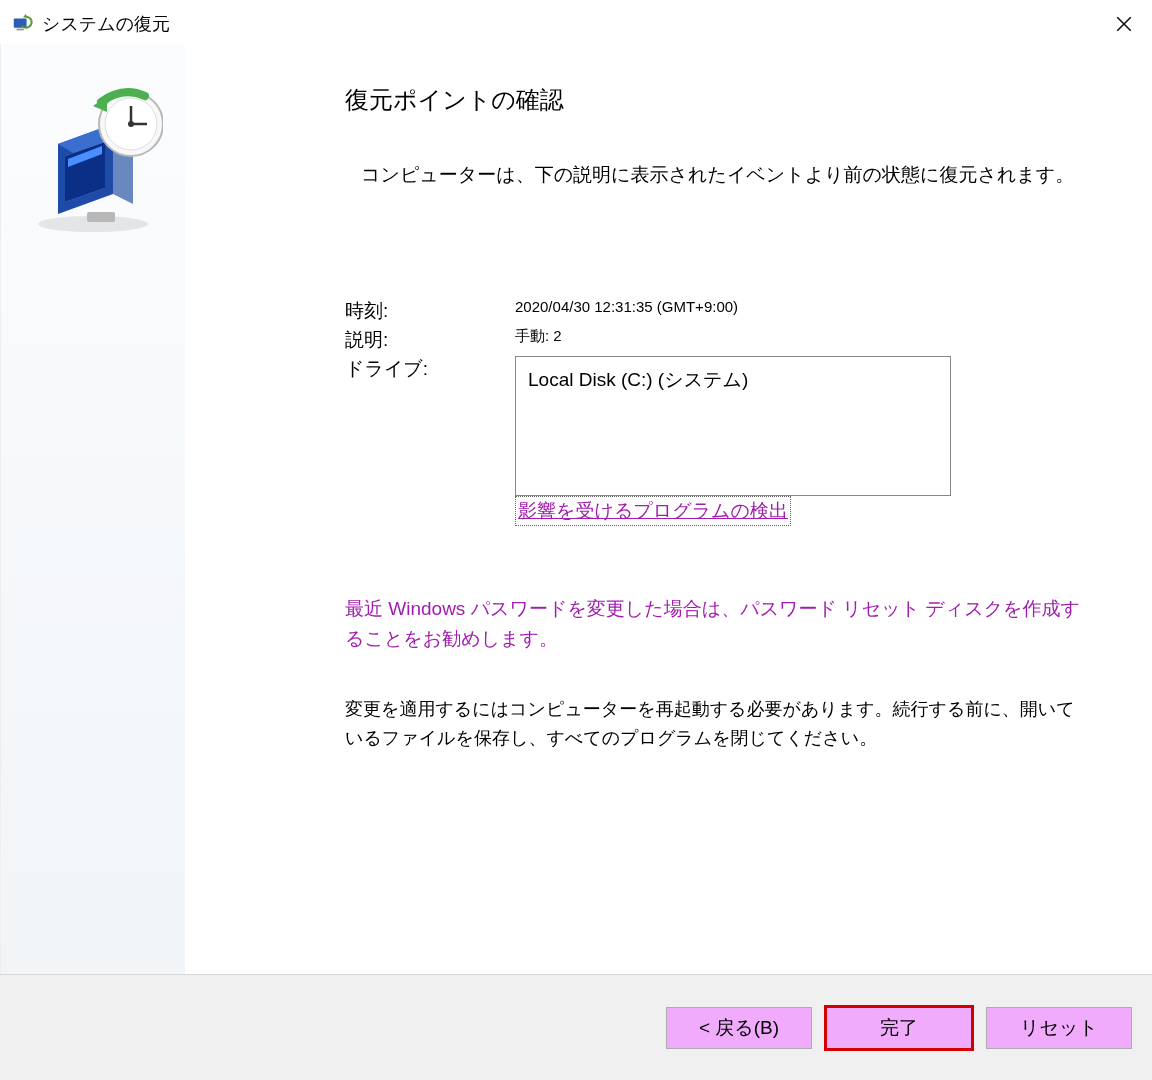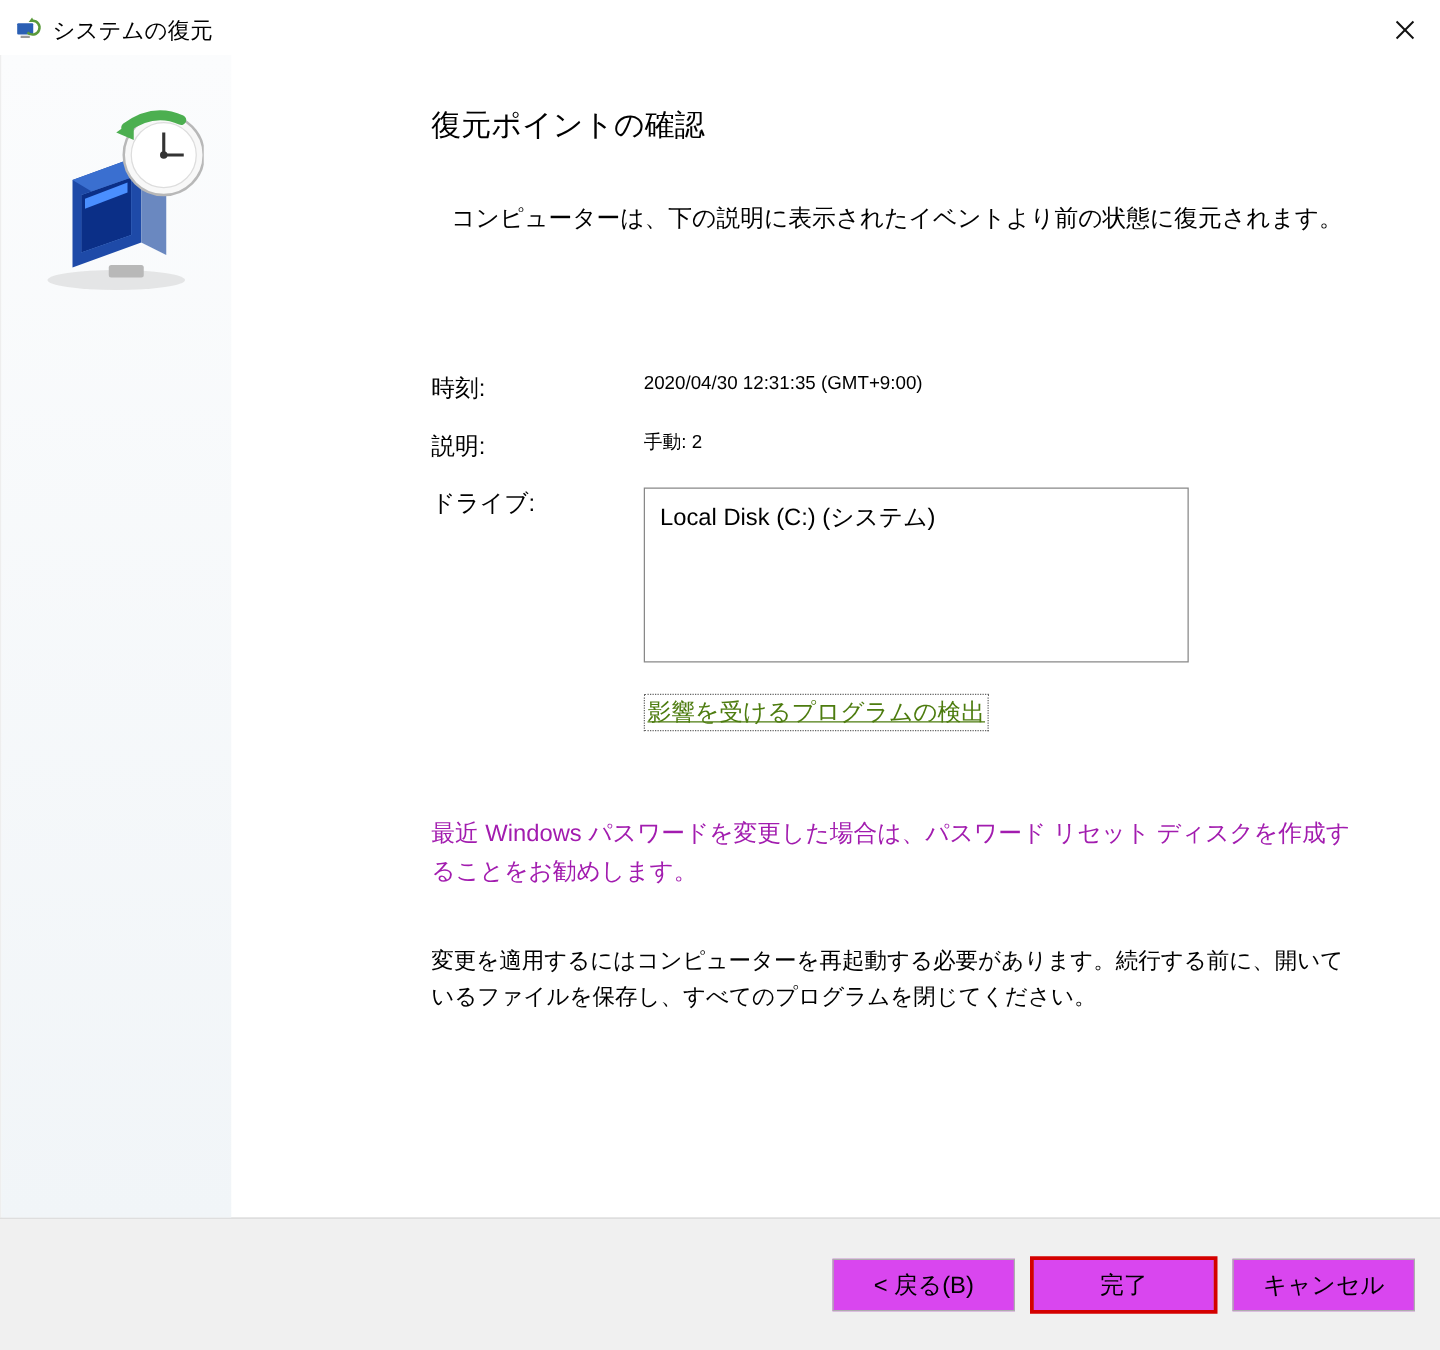--- a/index.html
+++ b/index.html
@@ -74,43 +74,43 @@
     }
     .intro-text {
       font-size: 19px;
       color: #000;
       margin-bottom: 110px;
       padding-left: 16px;
     }
     .info-grid {
       display: grid;
       grid-template-columns: 170px 1fr;
-      row-gap: 20px;
+      row-gap: 3px;
       margin-bottom: 20px;
     }
     .info-label {
       font-size: 19px;
       color: #000;
     }
     .info-value {
       font-size: 15px;
       color: #000;
     }
     .drive-box {
       border: 1px solid #888;
       padding: 10px 12px;
       height: 140px;
       font-size: 19px;
       color: #000;
       width: 436px;
     }
     .detect-link {
       display: inline-block;
-      margin-top: 25px;
-      color: #4d7c0f;
+      margin-top: 0;
+      color: #a21caf;
       text-decoration: underline;
       border: 1px dotted #666;
       padding: 1px 2px;
       font-size: 19px;
       cursor: pointer;
     }
     .note-text {
       font-size: 19px;
       color: #a21caf;
       line-height: 1.6;
@@ -128,21 +128,21 @@
       border-top: 1px solid #d8d8d8;
       display: flex;
       justify-content: flex-end;
       align-items: center;
       padding-right: 20px;
       gap: 14px;
     }
     .btn {
       min-width: 146px;
       height: 42px;
-      background: #d946ef;
+      background: #f0abfc;
       border: 1px solid #adadad;
       font-size: 19px;
       color: #000;
       cursor: pointer;
       font-family: inherit;
     }
     .btn.highlighted {
       outline: 3px solid #d40000;
       outline-offset: -1px;
     }
@@ -210,14 +210,14 @@
     </div>
 
     <p class="note-text">最近 Windows パスワードを変更した場合は、パスワード リセット ディスクを作成することをお勧めします。</p>
     <p class="note-text2">変更を適用するにはコンピューターを再起動する必要があります。続行する前に、開いているファイルを保存し、すべてのプログラムを閉じてください。</p>
   </div>
 </div>
 
 <div class="footer">
   <button class="btn">&lt; 戻る(B)</button>
   <button class="btn highlighted">完了</button>
-  <button class="btn">キャンセル</button>
+  <button class="btn">リセット</button>
 </div>
 
 </body></html>

